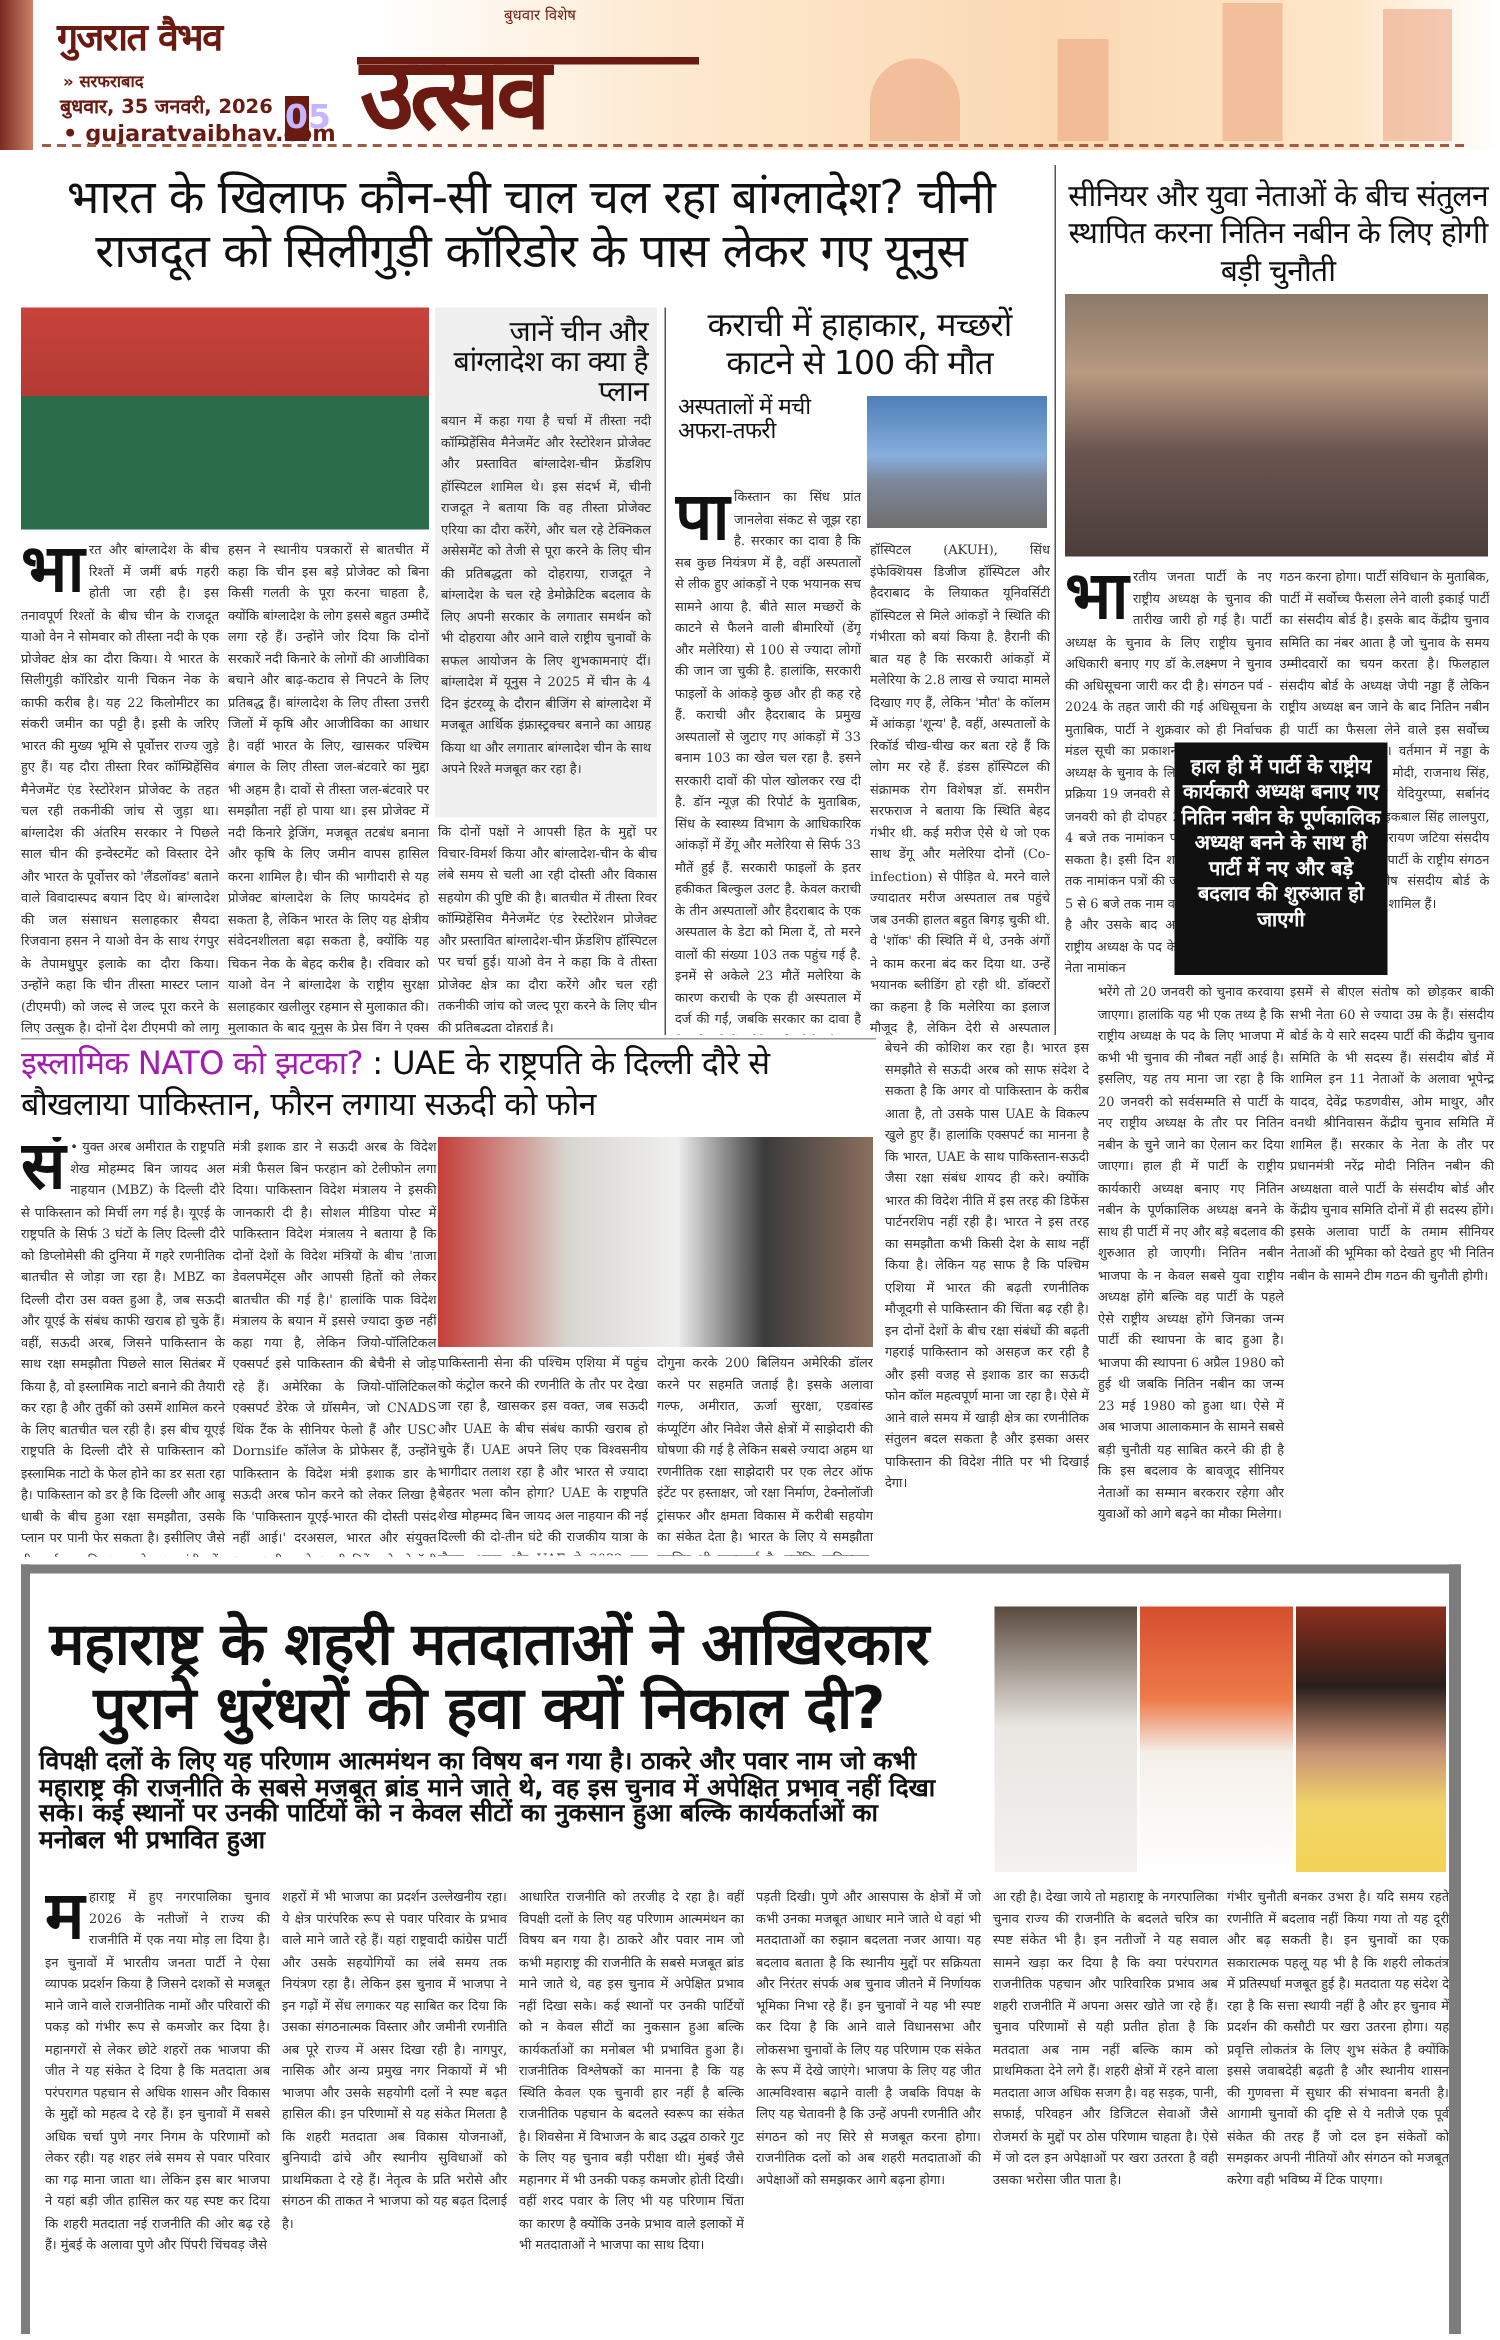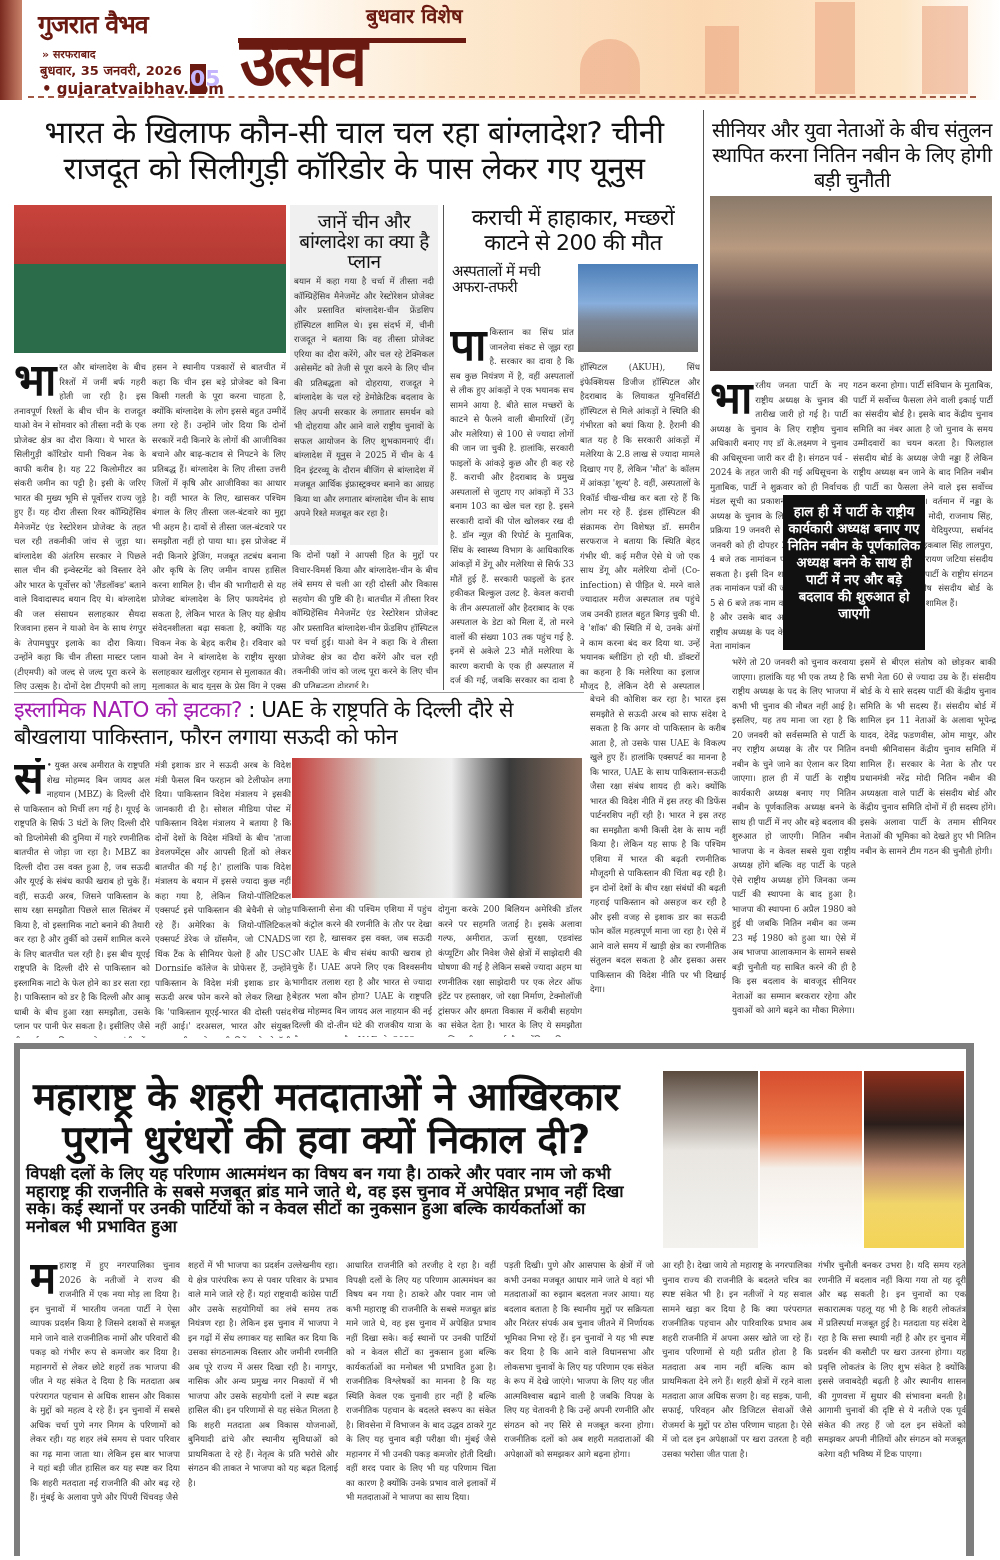--- a/index.html
+++ b/index.html
@@ -7,21 +7,21 @@
 body{font-family:"DejaVu Sans","Liberation Sans",sans-serif;color:#111;position:relative}
 
 
 #masthead{position:absolute;left:0;top:0;width:1000px;height:100px;background:linear-gradient(90deg,#fff 0%,#fff 25%,#fde9cf 45%,#fbd9b4 70%,#fde6c8 90%,#fff 100%);overflow:hidden}
 #masthead .leftbar{position:absolute;left:0;top:0;width:22px;height:100px;background:linear-gradient(90deg,#7a2a1f,#c9826a)}
 #brand{position:absolute;left:38px;top:6px;font-size:25px;font-weight:bold;color:#6b1a12;letter-spacing:-1px}
 #city{position:absolute;left:42px;top:46px;font-size:11px;font-weight:bold;color:#6b1a12}
 #date{position:absolute;left:40px;top:61px;font-size:13px;font-weight:bold;color:#6b1a12}
 #site{position:absolute;left:42px;top:80px;font-size:15px;font-weight:bold;color:#6b1a12}
 #pageno{position:absolute;left:190px;top:64px;width:16px;height:30px;background:#6b1a12;color:#c4b5fd;font-size:22px;font-weight:bold;text-align:center;line-height:30px}
-#special{position:absolute;left:366px;top:2px;font-size:20px;font-weight:bold;color:#6b1a12}
+#special{position:absolute;left:336px;top:2px;font-size:10px;font-weight:normal;color:#6b1a12}
 #utsav{position:absolute;left:240px;top:14px;font-size:66px;font-weight:bold;color:#6b1a12;font-family:Liberation Mono, monospace;letter-spacing:-3px}
 .utsav-line{position:absolute;left:238px;top:38px;width:228px;height:5px;background:#6b1a12}
 .skyline{position:absolute;bottom:6px;background:#e9a27d;opacity:.55}
 #masthead .wavy{position:absolute;left:28px;right:24px;bottom:2px;height:3px;border-bottom:2px dashed #a05a45}
 
 
 .hl{font-weight:normal;line-height:1.05;letter-spacing:-.5px}
 .col{position:absolute;font-size:8.6px;line-height:14.5px;color:#333;text-align:justify;overflow:hidden;font-family:"DejaVu Serif",serif}
 .dropcap{float:left;font-size:44px;line-height:40px;font-weight:bold;margin-right:3px;color:#111;font-family:"DejaVu Sans",sans-serif}
 .photo{position:absolute;overflow:hidden}
@@ -69,27 +69,27 @@
 <div class="hl" style="position:absolute;left:14px;top:114px;width:680px;font-size:31px;line-height:36px;text-align:center">भारत के खिलाफ कौन-सी चाल चल रहा बांग्लादेश? चीनी राजदूत को सिलीगुड़ी कॉरिडोर के पास लेकर गए यूनुस</div>
 <div class="photo ph-yunus" style="left:14px;top:205px;width:272px;height:148px"></div>
 <div class="col" style="left:14px;top:360px;width:132px;height:330px">
   <span class="dropcap">भा</span>
   <span>रत और बांग्लादेश के बीच रिश्तों में जमीं बर्फ गहरी होती जा रही है। इस तनावपूर्ण रिश्तों के बीच चीन के राजदूत याओ वेन ने सोमवार को तीस्ता नदी के एक प्रोजेक्ट क्षेत्र का दौरा किया। ये भारत के सिलीगुड़ी कॉरिडोर यानी चिकन नेक के काफी करीब है। यह 22 किलोमीटर का संकरी जमीन का पट्टी है। इसी के जरिए भारत की मुख्य भूमि से पूर्वोत्तर राज्य जुड़े हुए हैं। यह दौरा तीस्ता रिवर कॉम्प्रिहेंसिव मैनेजमेंट एंड रेस्टोरेशन प्रोजेक्ट के तहत चल रही तकनीकी जांच से जुड़ा था। बांग्लादेश की अंतरिम सरकार ने पिछले साल चीन की इन्वेस्टमेंट को विस्तार देने और भारत के पूर्वोत्तर को 'लैंडलॉक्ड' बताने वाले विवादास्पद बयान दिए थे। बांग्लादेश की जल संसाधन सलाहकार सैयदा रिजवाना हसन ने याओ वेन के साथ रंगपुर के तेपामधुपुर इलाके का दौरा किया। उन्होंने कहा कि चीन तीस्ता मास्टर प्लान (टीएमपी) को जल्द से जल्द पूरा करने के लिए उत्सुक है। दोनों देश टीएमपी को लागू करने के लिए प्रतिबद्ध हैं। बांग्लादेश की जांच प्रक्रिया अभी पूरी नहीं हुई है, इसलिए काम अभी शुरू नहीं हो सकता है। रिजवाना</span>
 </div>
 <div class="col" style="left:152px;top:360px;width:134px;height:330px">हसन ने स्थानीय पत्रकारों से बातचीत में कहा कि चीन इस बड़े प्रोजेक्ट को बिना किसी गलती के पूरा करना चाहता है, क्योंकि बांग्लादेश के लोग इससे बहुत उम्मीदें लगा रहे हैं। उन्होंने जोर दिया कि दोनों सरकारें नदी किनारे के लोगों की आजीविका बचाने और बाढ़-कटाव से निपटने के लिए प्रतिबद्ध हैं। बांग्लादेश के लिए तीस्ता उत्तरी जिलों में कृषि और आजीविका का आधार है। वहीं भारत के लिए, खासकर पश्चिम बंगाल के लिए तीस्ता जल-बंटवारे का मुद्दा भी अहम है। दावों से तीस्ता जल-बंटवारे पर समझौता नहीं हो पाया था। इस प्रोजेक्ट में नदी किनारे ड्रेजिंग, मजबूत तटबंध बनाना और कृषि के लिए जमीन वापस हासिल करना शामिल है। चीन की भागीदारी से यह प्रोजेक्ट बांग्लादेश के लिए फायदेमंद हो सकता है, लेकिन भारत के लिए यह क्षेत्रीय संवेदनशीलता बढ़ा सकता है, क्योंकि यह चिकन नेक के बेहद करीब है। रविवार को याओ वेन ने बांग्लादेश के राष्ट्रीय सुरक्षा सलाहकार खलीलुर रहमान से मुलाकात की। मुलाकात के बाद यूनुस के प्रेस विंग ने एक्स पर पोस्ट किया</div>
 <div class="col" style="left:292px;top:548px;width:146px;height:140px">कि दोनों पक्षों ने आपसी हित के मुद्दों पर विचार-विमर्श किया और बांग्लादेश-चीन के बीच लंबे समय से चली आ रही दोस्ती और विकास सहयोग की पुष्टि की है। बातचीत में तीस्ता रिवर कॉम्प्रिहेंसिव मैनेजमेंट एंड रेस्टोरेशन प्रोजेक्ट और प्रस्तावित बांग्लादेश-चीन फ्रेंडशिप हॉस्पिटल पर चर्चा हुई। याओ वेन ने कहा कि वे तीस्ता प्रोजेक्ट क्षेत्र का दौरा करेंगे और चल रही तकनीकी जांच को जल्द पूरा करने के लिए चीन की प्रतिबद्धता दोहराई है।</div>
 
 <div id="china-box">
-  <div class="hl" style="font-size:19px;line-height:20px;text-align:center;padding:6px 6px 3px">जानें चीन और बांग्लादेश का क्या है प्लान</div>
+  <div class="hl" style="font-size:19px;line-height:20px;text-align:right;padding:6px 6px 3px">जानें चीन और बांग्लादेश का क्या है प्लान</div>
   <div class="col" style="position:relative;padding:0 4px;height:260px">बयान में कहा गया है चर्चा में तीस्ता नदी कॉम्प्रिहेंसिव मैनेजमेंट और रेस्टोरेशन प्रोजेक्ट और प्रस्तावित बांग्लादेश-चीन फ्रेंडशिप हॉस्पिटल शामिल थे। इस संदर्भ में, चीनी राजदूत ने बताया कि वह तीस्ता प्रोजेक्ट एरिया का दौरा करेंगे, और चल रहे टेक्निकल असेसमेंट को तेजी से पूरा करने के लिए चीन की प्रतिबद्धता को दोहराया, राजदूत ने बांग्लादेश के चल रहे डेमोक्रेटिक बदलाव के लिए अपनी सरकार के लगातार समर्थन को भी दोहराया और आने वाले राष्ट्रीय चुनावों के सफल आयोजन के लिए शुभकामनाएं दीं। बांग्लादेश में यूनुस ने 2025 में चीन के 4 दिन इंटरव्यू के दौरान बीजिंग से बांग्लादेश में मजबूत आर्थिक इंफ्रास्ट्रक्चर बनाने का आग्रह किया था और लगातार बांग्लादेश चीन के साथ अपने रिश्ते मजबूत कर रहा है।</div>
 </div>
 
 <div class="vrule" style="left:443px;top:205px;height:485px"></div>
 
-<div class="hl" style="position:absolute;left:448px;top:205px;width:250px;font-size:22px;line-height:25px;text-align:center">कराची में हाहाकार, मच्छरों काटने से 200 की मौत</div>
+<div class="hl" style="position:absolute;left:448px;top:205px;width:250px;font-size:22px;line-height:25px;text-align:center">कराची में हाहाकार, मच्छरों काटने से 100 की मौत</div>
 <div class="hl" style="position:absolute;left:452px;top:263px;width:100px;font-size:15px;line-height:16px;">अस्पतालों में मची अफरा-तफरी</div>
 <div class="photo ph-karachi" style="left:578px;top:264px;width:120px;height:88px"></div>
 <div class="col" style="left:450px;top:325px;width:124px;height:365px">
   <span class="dropcap">पा</span>
   <span>किस्तान का सिंध प्रांत जानलेवा संकट से जूझ रहा है. सरकार का दावा है कि सब कुछ नियंत्रण में है, वहीं अस्पतालों से लीक हुए आंकड़ों ने एक भयानक सच सामने आया है. बीते साल मच्छरों के काटने से फैलने वाली बीमारियों (डेंगू और मलेरिया) से 100 से ज्यादा लोगों की जान जा चुकी है. हालांकि, सरकारी फाइलों के आंकड़े कुछ और ही कह रहे हैं. कराची और हैदराबाद के प्रमुख अस्पतालों से जुटाए गए आंकड़ों में 33 बनाम 103 का खेल चल रहा है. इसने सरकारी दावों की पोल खोलकर रख दी है. डॉन न्यूज़ की रिपोर्ट के मुताबिक, सिंध के स्वास्थ्य विभाग के आधिकारिक आंकड़ों में डेंगू और मलेरिया से सिर्फ 33 मौतें हुई हैं. सरकारी फाइलों के इतर हकीकत बिल्कुल उलट है. केवल कराची के तीन अस्पतालों और हैदराबाद के एक अस्पताल के डेटा को मिला दें, तो मरने वालों की संख्या 103 तक पहुंच गई है. इनमें से अकेले 23 मौतें मलेरिया के कारण कराची के एक ही अस्पताल में दर्ज की गईं, जबकि सरकार का दावा है कि पूरे सूबे में मलेरिया से कोई नहीं मरा. अस्पतालों के डराने वाले आंकड़े इंडस हॉस्पिटल, आगा खान यूनिवर्सिटी</span>
 </div>
 <div class="col" style="left:580px;top:360px;width:120px;height:330px">हॉस्पिटल (AKUH), सिंध इंफेक्शियस डिजीज हॉस्पिटल और हैदराबाद के लियाकत यूनिवर्सिटी हॉस्पिटल से मिले आंकड़ों ने स्थिति की गंभीरता को बयां किया है. हैरानी की बात यह है कि सरकारी आंकड़ों में मलेरिया के 2.8 लाख से ज्यादा मामले दिखाए गए हैं, लेकिन 'मौत' के कॉलम में आंकड़ा 'शून्य' है. वहीं, अस्पतालों के रिकॉर्ड चीख-चीख कर बता रहे हैं कि लोग मर रहे हैं. इंडस हॉस्पिटल की संक्रामक रोग विशेषज्ञ डॉ. समरीन सरफराज ने बताया कि स्थिति बेहद गंभीर थी. कई मरीज ऐसे थे जो एक साथ डेंगू और मलेरिया दोनों (Co-infection) से पीड़ित थे. मरने वाले ज्यादातर मरीज अस्पताल तब पहुंचे जब उनकी हालत बहुत बिगड़ चुकी थी. वे 'शॉक' की स्थिति में थे, उनके अंगों ने काम करना बंद कर दिया था. उन्हें भयानक ब्लीडिंग हो रही थी. डॉक्टरों का कहना है कि मलेरिया का इलाज मौजूद है, लेकिन देरी से अस्पताल पहुंचने के कारण पैरासाइट लोड (Parasitic load) इतना बढ़ जाता है कि मरीज को बचाना मुश्किल हो जाता है.</div>
 
 <div class="vrule" style="left:703px;top:110px;height:580px"></div>
 

